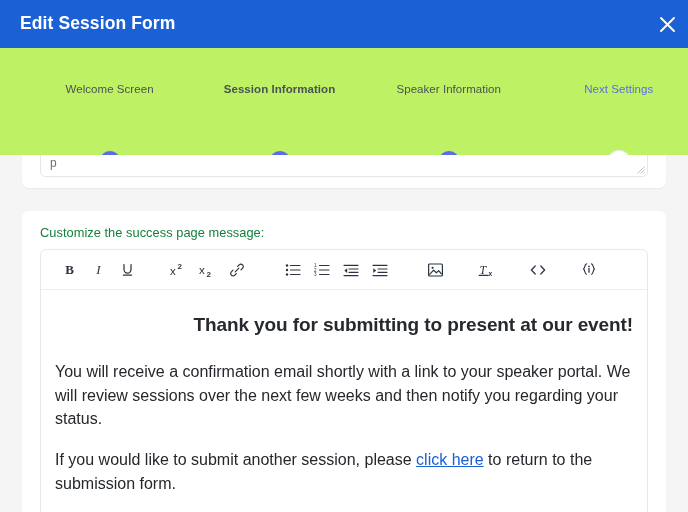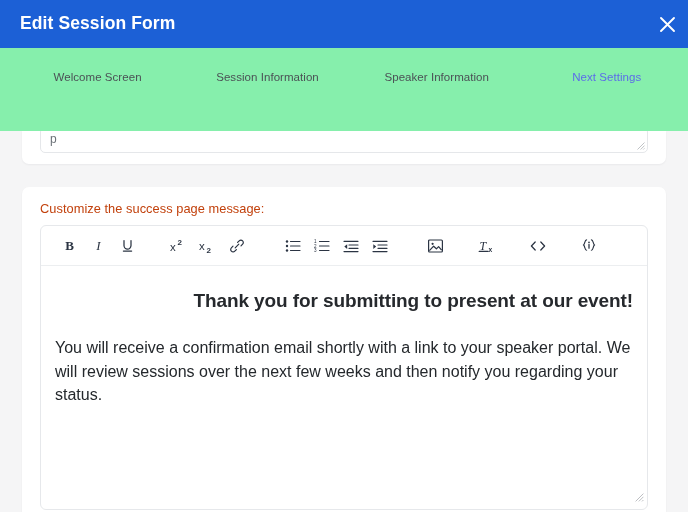--- a/index.html
+++ b/index.html
@@ -51,23 +51,23 @@
     justify-content: center;
     cursor: pointer;
     border: none;
     background: transparent;
   }
   .close-btn svg { display: block; }
 
   
   .stepper-wrap {
     flex: 0 0 75px;
-    background: #86efac;
-    position: relative;
-    padding: 4px;
+    background: #bef264;
+    position: relative;
+    padding: 16px;
   }
   .stepper {
     position: relative;
     height: 75px;
     margin: 0 auto;
     width: 688px;
   }
   .step-labels {
     position: absolute;
     left: 0; right: 0;
@@ -169,21 +169,21 @@
     pointer-events: none;
   }
 
   .card-main {
     margin-top: 23px;
     padding: 14px 18px 18px 18px;
     border-radius: 7px;
   }
   .field-label {
     font-size: 12.8px;
-    color: #c2410c;
+    color: #15803d;
     margin-bottom: 9px;
     letter-spacing: 0.05px;
   }
 
   
   .editor {
     border: 1px solid #e6e8eb;
     border-radius: 6px;
     background: #ffffff;
     overflow: hidden;
@@ -259,21 +259,21 @@
           <path d="M2 2 L15 15 M15 2 L2 15" stroke="#ffffff" stroke-width="1.9" stroke-linecap="round"></path>
         </svg>
       </span>
     </button>
   </div>
 
   <div class="stepper-wrap">
     <div class="stepper">
       <div class="step-labels">
         <div class="step-label" style="left:13.6%;">Welcome Screen</div>
-        <div class="step-label" style="left:38.3%;">Session Information</div>
+        <div class="step-label" style="left:38.3%;font-weight:bold;">Session Information</div>
         <div class="step-label" style="left:62.9%;">Speaker Information</div>
         <div class="step-label active" style="left:87.6%;">Next Settings</div>
       </div>
 
       <div class="track"></div>
 
       <div class="step-dot" style="left:13.6%;">
         <span>
           <svg width="12" height="12" viewBox="0 0 12 12" fill="none">
             <path d="M2.5 6.3 L4.7 8.5 L9.5 3.6" stroke="#ffffff" stroke-width="1.5" stroke-linecap="round" stroke-linejoin="round"></path>
@@ -461,20 +461,21 @@
                 <path d="M9 6.6 V10.2" stroke="#2b3443" stroke-width="1.3" stroke-linecap="round"></path>
               </svg>
             </span>
           </div>
 
         </div>
 
         <div class="editor-content">
           <div class="doc-h1">Thank you for submitting to present at our event!</div>
           <p class="doc-p">You will receive a confirmation email shortly with a link to your speaker portal. We will review sessions over the next few weeks and then notify you regarding your status.</p>
+          <p class="doc-p"><span>If you would like to submit another session, please </span><a class="doc-link">click here</a><span> to return to the submission form.</span></p>
         </div>
 
         <span class="editor-grip">
           <svg width="10" height="10" viewBox="0 0 10 10" fill="none">
             <path d="M9.4 1.6 L1.6 9.4 M9.4 4.8 L4.8 9.4 M9.4 8 L8 9.4" stroke="#b9bcc0" stroke-width="0.95"></path>
           </svg>
         </span>
       </div>
     </div>
 

